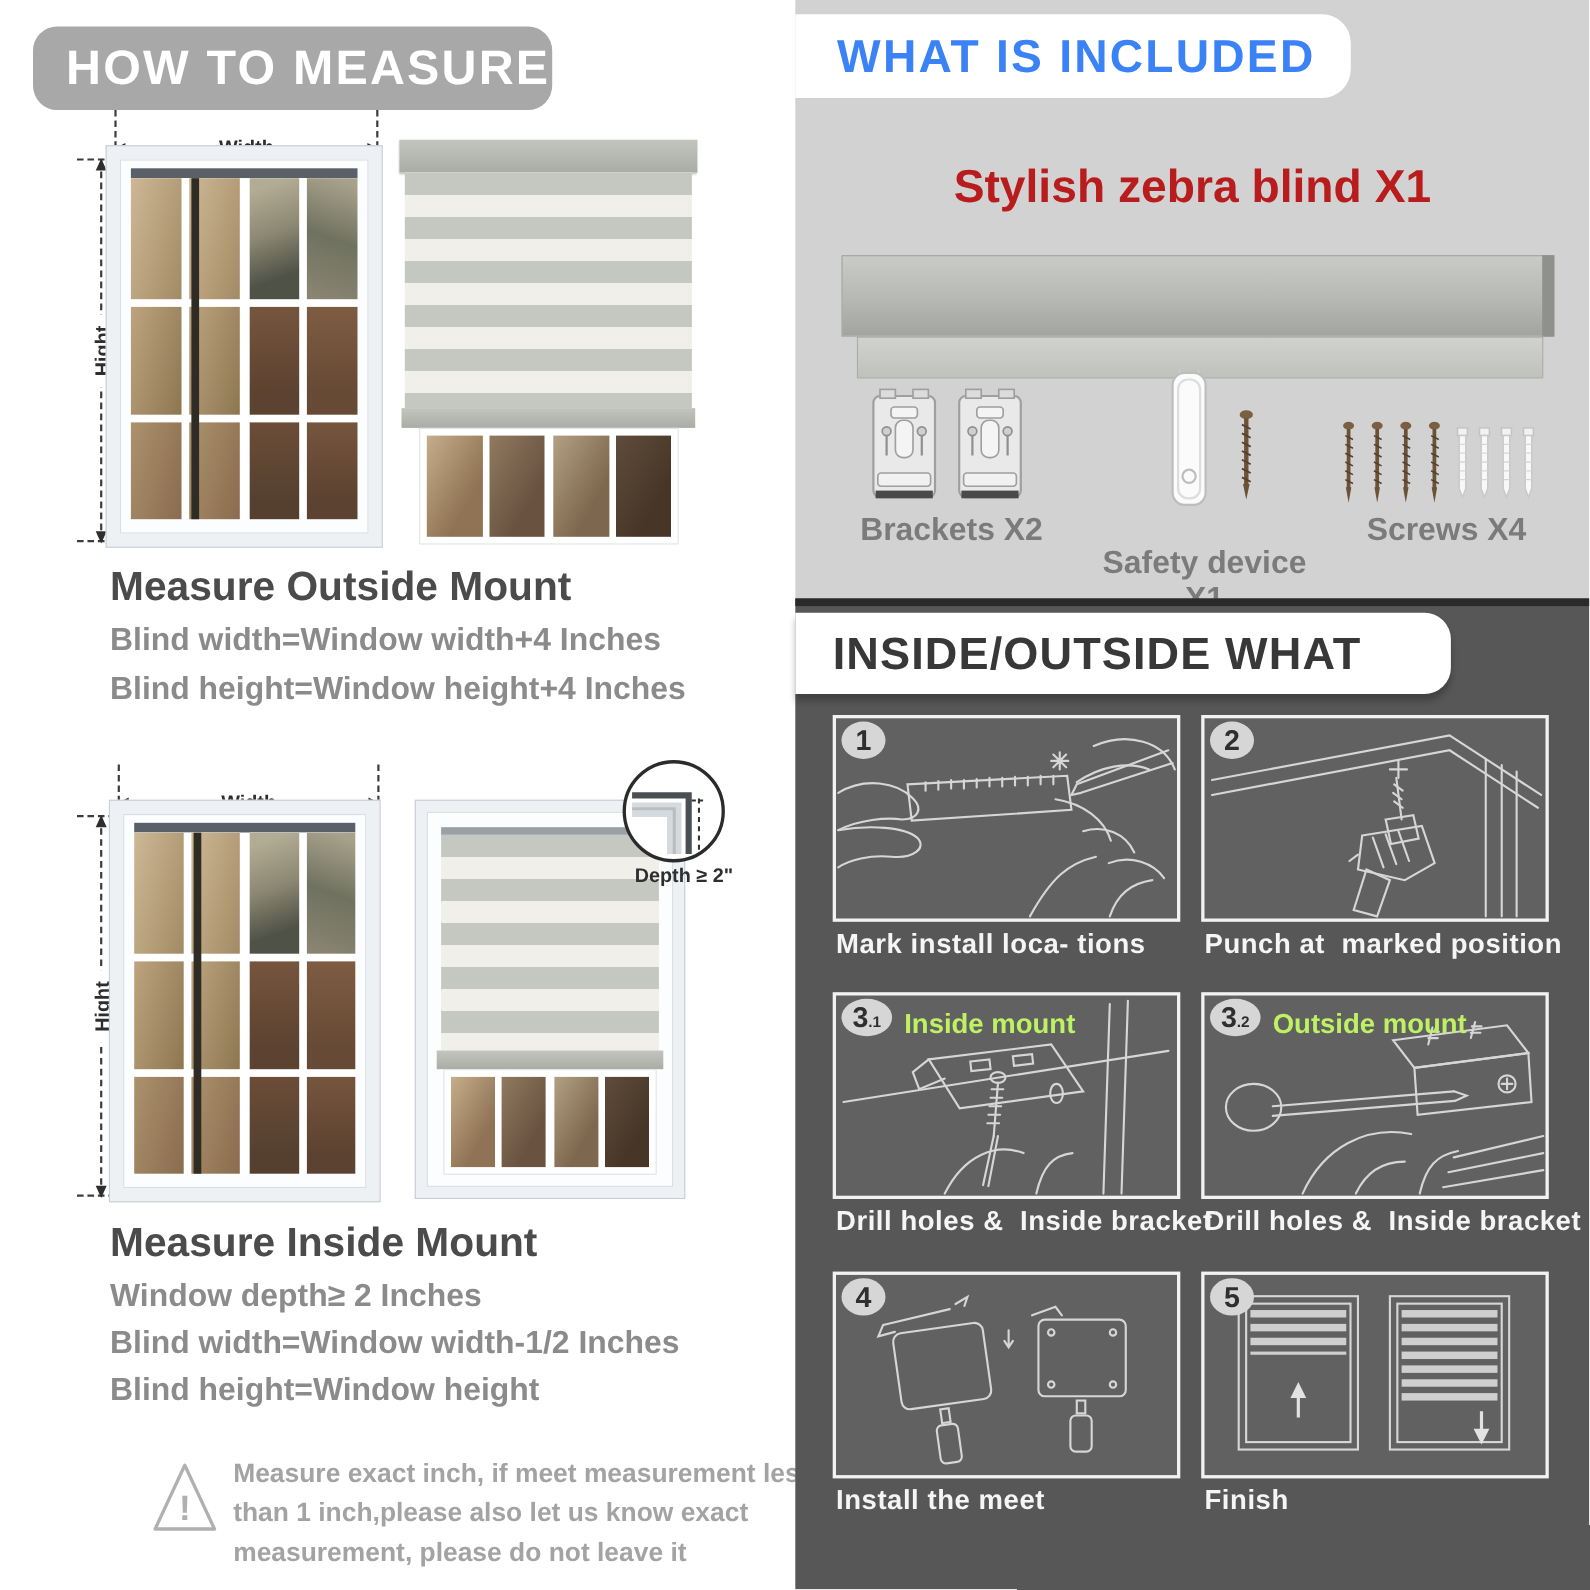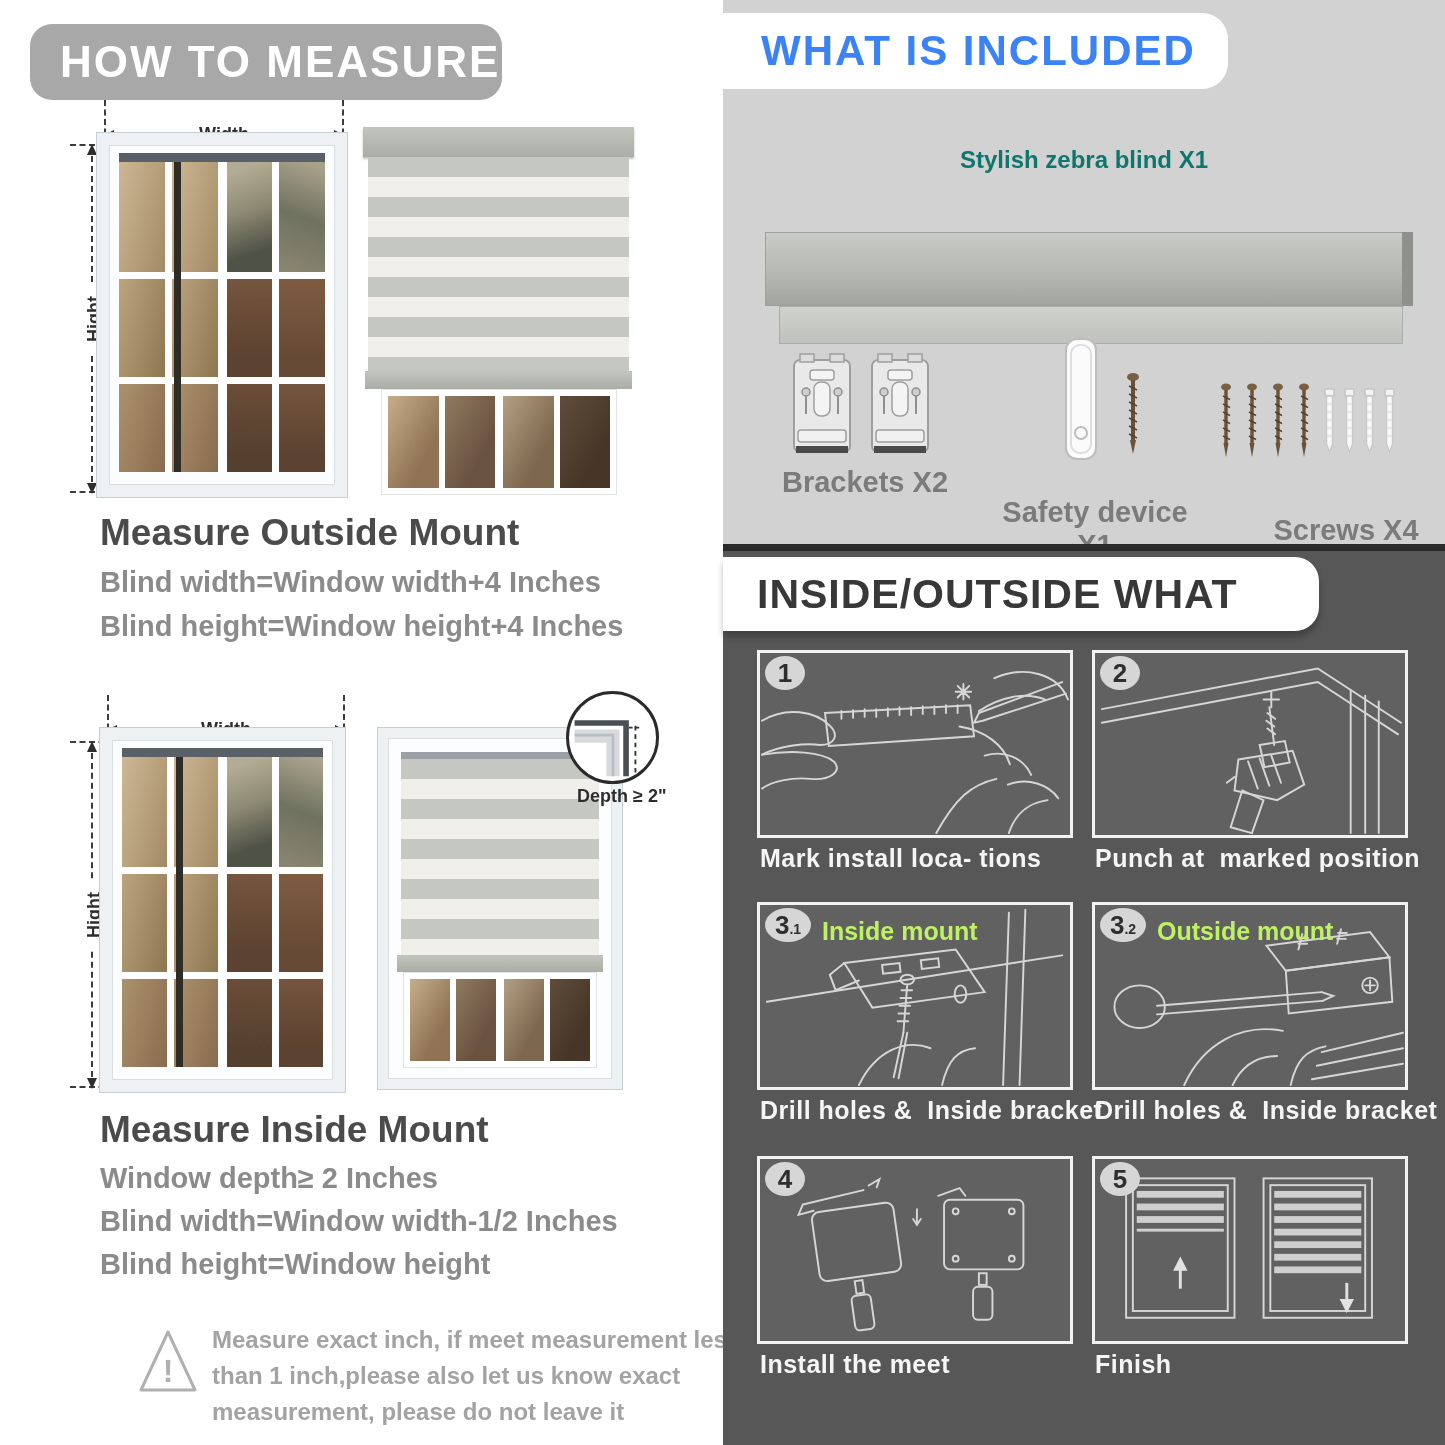--- a/index.html
+++ b/index.html
@@ -66,21 +66,21 @@
   .ph-a{background:linear-gradient(120deg,#8f7a60,#6a5240 70%);}
   .ph-b{background:linear-gradient(120deg,#c5ad8a,#8f7354 70%);}
   .ph-c{background:linear-gradient(120deg,#5f4c3b,#473627 70%);}
   .ph-d{background:linear-gradient(120deg,#b3a084,#7d674e 70%);}
 
   
   .h2{font-size:37px;font-weight:bold;color:#4b4b4b;}
   .sub{font-size:29px;font-weight:bold;color:#8b8b8b;}
   .warn-text{font-size:24px;font-weight:bold;color:#a3a3a3;line-height:36px;}
   .incl-label{font-size:29px;font-weight:bold;color:#7b7b7b;text-align:center;}
-  .blind-title{left:723px;top:146px;width:722px;text-align:center;font-size:24px;font-weight:bold;color:#0f766e;}
+  .blind-title{left:723px;top:146px;width:722px;text-align:center;font-size:42px;font-weight:bold;color:#b91c1c;}
   .depth-lbl{font-size:18px;font-weight:bold;color:#2e2e2e;}
 
   
   .headrail-main{left:765px;top:232px;width:648px;height:74px;
     background:linear-gradient(180deg,#c9cbc6,#b6b8b3 55%,#a2a49f);border:1px solid #9da09b;box-sizing:border-box;}
   .headrail-cap{left:1402px;top:232px;width:11px;height:74px;background:#8f918c;}
   .headrail-low{left:779px;top:306px;width:624px;height:38px;
     background:linear-gradient(180deg,#d0d2cd,#bfc1bc);border:1px solid #aaaca7;box-sizing:border-box;}
 
   
@@ -348,21 +348,21 @@
     </g>
     <g transform="translate(60,0)">
       <rect x="3" y="1" width="9" height="7" fill="#f2f2f2" stroke="#c4c4c4" stroke-width="1.4"></rect>
       <path d="M4.5,8 h6 v48 l-3,8 l-3,-8 Z" fill="#f8f8f8" stroke="#c9c9c9" stroke-width="1.4"></path>
       <path d="M4.5,16 h6 M4.5,24 h6 M4.5,32 h6 M4.5,40 h6 M4.5,48 h6" stroke="#d6d6d6" stroke-width="1.2"></path>
     </g>
   </svg>
 
   <div class="abs incl-label" style="left:770px;top:466px;width:190px;">Brackets X2</div>
   <div class="abs incl-label" style="left:985px;top:452px;width:220px;margin-top:44px;">Safety device X1</div>
-  <div class="abs incl-label" style="left:1246px;top:466px;width:200px;margin-top:48px;">Screws X4</div>
+  <div class="abs incl-label" style="left:1215px;top:466px;width:200px;">Screws X4</div>
 
   <div class="abs sec-dark"></div>
   <div class="abs dark-topline"></div>
   <div class="abs banner-mount">
     <span>INSIDE/OUTSIDE WHAT</span>
   </div>
 
   <div class="abs panel" style="left:757px;top:650px;">
     <svg class="sketch" viewBox="0 0 316 188">
       <g fill="none" stroke="#d6d6d6" stroke-width="2" stroke-linecap="round">

